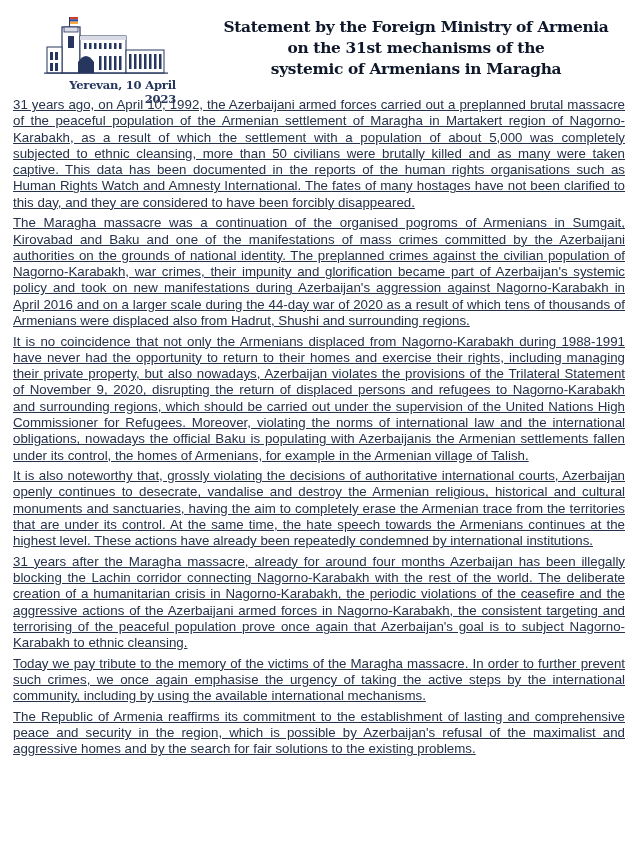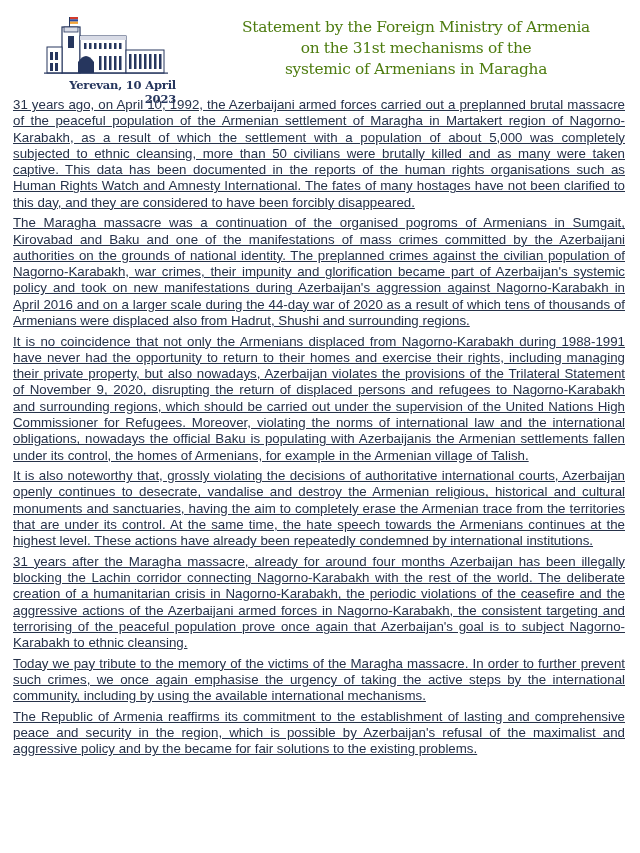--- a/index.html
+++ b/index.html
@@ -3,21 +3,21 @@
 <meta charset="utf-8">
 <style>
   html, body { margin: 0; padding: 0; background: #ffffff; }
   body { width: 640px; height: 853px; overflow: hidden; position: relative; }
   .page { position: absolute; left: 0; top: 0; width: 640px; height: 853px; background: #fff; }
   .logo-block { position: absolute; left: 36px; top: 10px; width: 140px; height: 80px; }
   .logo-svg { position: absolute; left: 8px; top: 4px; }
   .date { position: absolute; left: 0; top: 68px; width: 140px; text-align: right;
           font-family: "DejaVu Serif", serif; font-weight: bold; font-size: 11.5px; color: #26365e; letter-spacing: -0.2px; }
   .title { position: absolute; left: 196px; top: 17px; width: 440px; text-align: center;
-           font-family: "DejaVu Serif", serif; font-weight: normal; font-size: 15.4px; line-height: 21px; color: #4d7c0f; letter-spacing: -0.3px; }
+           font-family: "DejaVu Serif", serif; font-weight: bold; font-size: 15.4px; line-height: 21px; color: #0f172a; letter-spacing: -0.3px; }
   .title div { white-space: nowrap; }
   .body { position: absolute; left: 13px; top: 97px; width: 612px;
           font-family: "Liberation Sans", sans-serif; font-size: 13.3px; line-height: 16.3px; color: #26324a; }
   .body p { margin: 0 0 4.2px 0; text-align: justify; text-decoration: underline; }
 </style>
 </head>
 <body>
 
 <div class="page">
 
@@ -80,16 +80,16 @@
     <div>systemic of Armenians in Maragha</div>
   </div>
 
   <div class="body">
     <p>31 years ago, on April 10, 1992, the Azerbaijani armed forces carried out a preplanned brutal massacre of the peaceful population of the Armenian settlement of Maragha in Martakert region of Nagorno-Karabakh, as a result of which the settlement with a population of about 5,000 was completely subjected to ethnic cleansing, more than 50 civilians were brutally killed and as many were taken captive. This data has been documented in the reports of the human rights organisations such as Human Rights Watch and Amnesty International. The fates of many hostages have not been clarified to this day, and they are considered to have been forcibly disappeared.</p>
     <p>The Maragha massacre was a continuation of the organised pogroms of Armenians in Sumgait, Kirovabad and Baku and one of the manifestations of mass crimes committed by the Azerbaijani authorities on the grounds of national identity. The preplanned crimes against the civilian population of Nagorno-Karabakh, war crimes, their impunity and glorification became part of Azerbaijan's systemic policy and took on new manifestations during Azerbaijan's aggression against Nagorno-Karabakh in April 2016 and on a larger scale during the 44-day war of 2020 as a result of which tens of thousands of Armenians were displaced also from Hadrut, Shushi and surrounding regions.</p>
     <p>It is no coincidence that not only the Armenians displaced from Nagorno-Karabakh during 1988-1991 have never had the opportunity to return to their homes and exercise their rights, including managing their private property, but also nowadays, Azerbaijan violates the provisions of the Trilateral Statement of November 9, 2020, disrupting the return of displaced persons and refugees to Nagorno-Karabakh and surrounding regions, which should be carried out under the supervision of the United Nations High Commissioner for Refugees. Moreover, violating the norms of international law and the international obligations, nowadays the official Baku is populating with Azerbaijanis the Armenian settlements fallen under its control, the homes of Armenians, for example in the Armenian village of Talish.</p>
     <p>It is also noteworthy that, grossly violating the decisions of authoritative international courts, Azerbaijan openly continues to desecrate, vandalise and destroy the Armenian religious, historical and cultural monuments and sanctuaries, having the aim to completely erase the Armenian trace from the territories that are under its control. At the same time, the hate speech towards the Armenians continues at the highest level. These actions have already been repeatedly condemned by international institutions.</p>
     <p>31 years after the Maragha massacre, already for around four months Azerbaijan has been illegally blocking the Lachin corridor connecting Nagorno-Karabakh with the rest of the world. The deliberate creation of a humanitarian crisis in Nagorno-Karabakh, the periodic violations of the ceasefire and the aggressive actions of the Azerbaijani armed forces in Nagorno-Karabakh, the consistent targeting and terrorising of the peaceful population prove once again that Azerbaijan's goal is to subject Nagorno-Karabakh to ethnic cleansing.</p>
     <p>Today we pay tribute to the memory of the victims of the Maragha massacre. In order to further prevent such crimes, we once again emphasise the urgency of taking the active steps by the international community, including by using the available international mechanisms.</p>
-    <p>The Republic of Armenia reaffirms its commitment to the establishment of lasting and comprehensive peace and security in the region, which is possible by Azerbaijan's refusal of the maximalist and aggressive policy and by the became for fair solutions to the existing problems.</p>
+    <p>The Republic of Armenia reaffirms its commitment to the establishment of lasting and comprehensive peace and security in the region, which is possible by Azerbaijan's refusal of the maximalist and aggressive homes and by the search for fair solutions to the existing problems.</p>
   </div>
 
 </div>
 
 </body></html>

